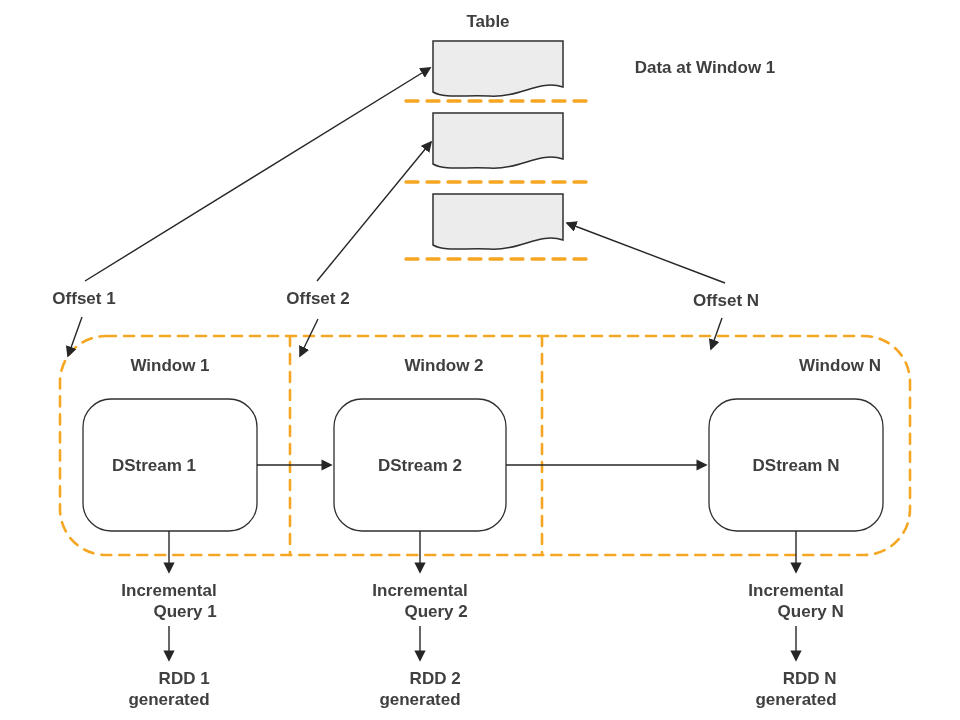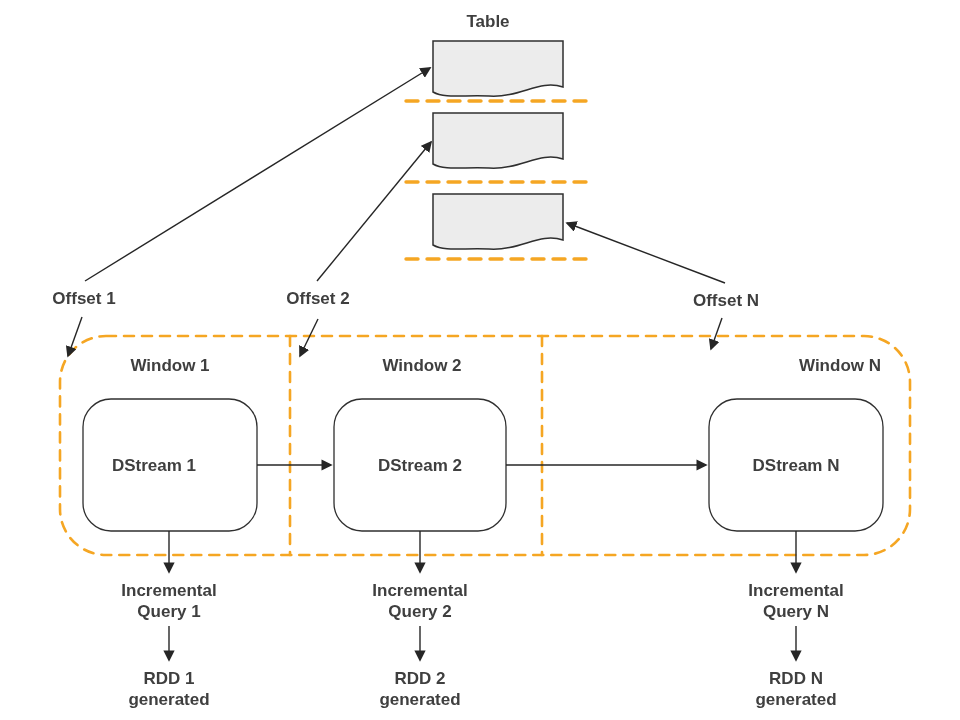--- a/index.html
+++ b/index.html
@@ -9,21 +9,21 @@
   }
   .canvas svg{position:absolute;left:0;top:0;}
   .label{
     position:absolute;
     transform:translateX(-50%);
     font-weight:bold;
     font-size:17px;
     line-height:21px;
     color:var(--text,#3f3f3f);
     white-space:pre-line;
-    text-align:center;
+    text-align:right;
   }
   .doc{fill:var(--doc-fill,#ececec);stroke:var(--line,#2f2f2f);stroke-width:1.5;}
   .dbox{fill:#ffffff;stroke:var(--line,#2f2f2f);stroke-width:1.3;}
   .orange-dash{
     fill:none;
     stroke:var(--orange,#f5a623);
     stroke-width:2.6;
     stroke-dasharray:10 8;
     stroke-linecap:round;
   }
@@ -73,27 +73,28 @@
     <line class="arrow" x1="420" y1="531" x2="420" y2="572" marker-end="url(#arrowhead)"></line>
     <line class="arrow" x1="796" y1="531" x2="796" y2="572" marker-end="url(#arrowhead)"></line>
 
     <line class="arrow" x1="169" y1="626" x2="169" y2="660" marker-end="url(#arrowhead)"></line>
     <line class="arrow" x1="420" y1="626" x2="420" y2="660" marker-end="url(#arrowhead)"></line>
     <line class="arrow" x1="796" y1="626" x2="796" y2="660" marker-end="url(#arrowhead)"></line>
   </svg>
 
   <div class="label" style="left:488px;top:11px">Table</div>
 
+  <div class="label" style="left:705px;top:57px">Data at Window 1</div>
 
   <div class="label" style="left:84px;top:288px">Offset 1</div>
   <div class="label" style="left:318px;top:288px">Offset 2</div>
   <div class="label" style="left:726px;top:290px">Offset N</div>
 
   <div class="label" style="left:170px;top:355px">Window 1</div>
-  <div class="label" style="left:422px;top:355px">Window 2</div>
+  <div class="label" style="left:444px;top:355px">Window 2</div>
   <div class="label" style="left:840px;top:355px">Window N</div>
 
   <div class="label" style="left:154px;top:455px">DStream 1</div>
   <div class="label" style="left:420px;top:455px">DStream 2</div>
   <div class="label" style="left:796px;top:455px">DStream N</div>
 
   <div class="label" style="left:169px;top:580px">Incremental
 Query 1</div>
   <div class="label" style="left:420px;top:580px">Incremental
 Query 2</div>

